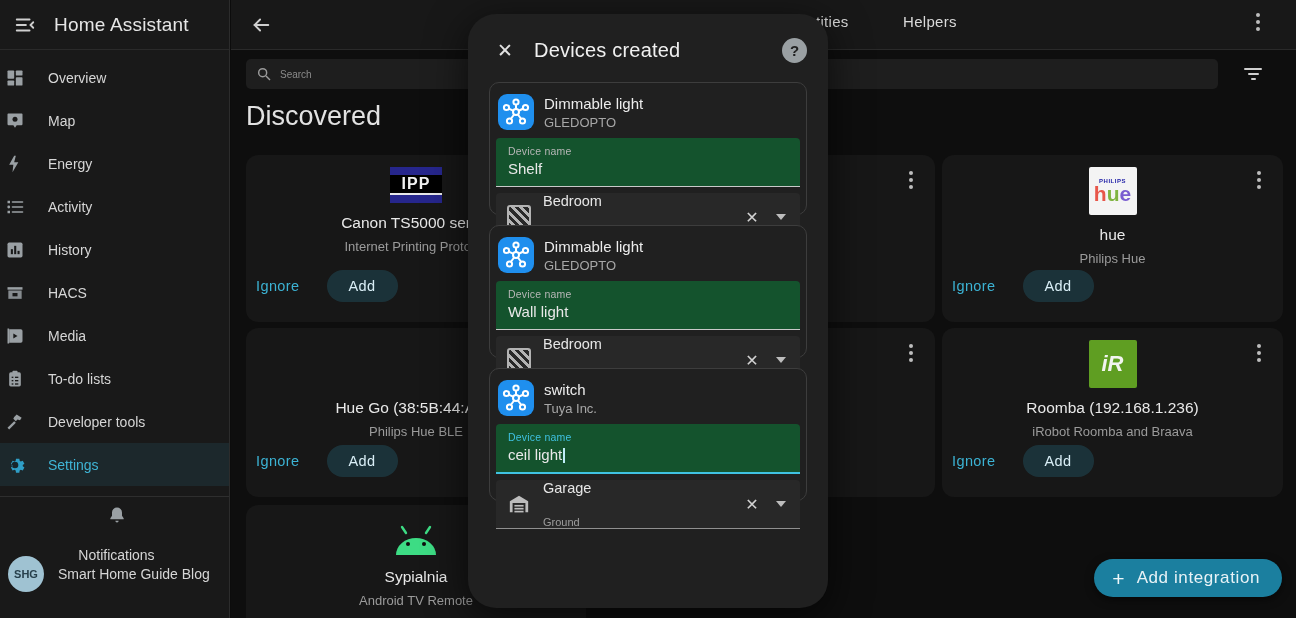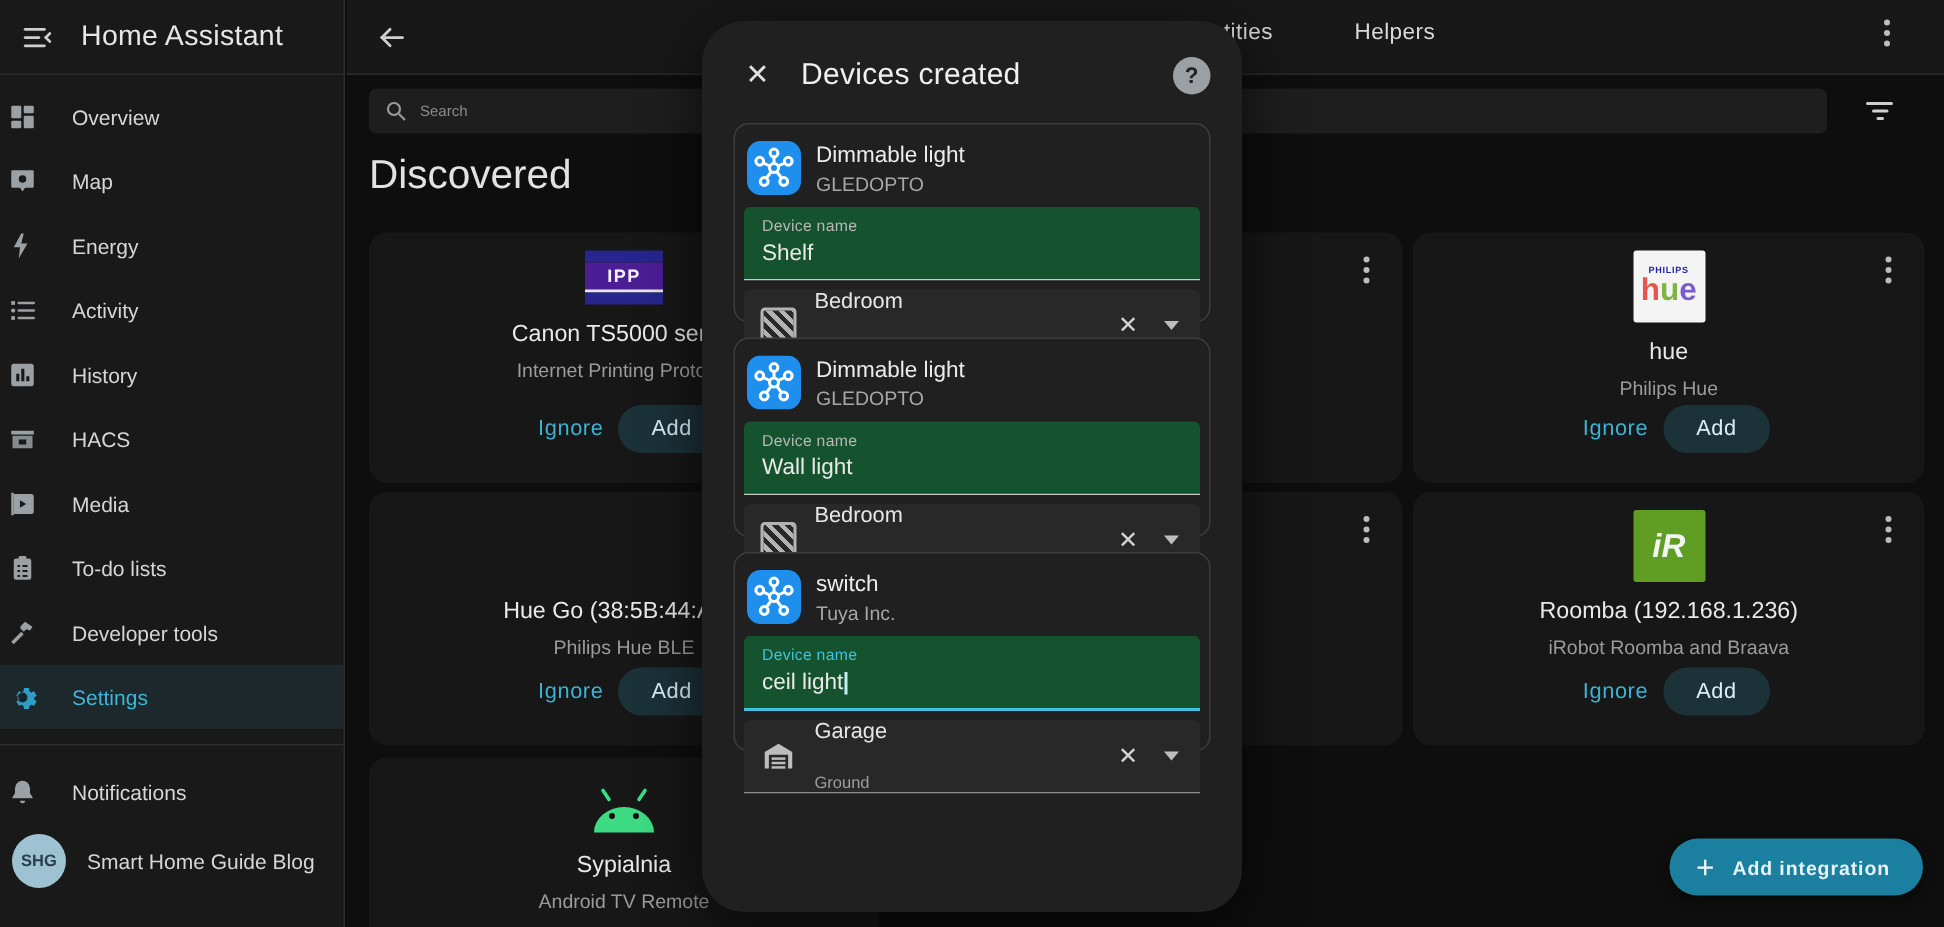--- a/index.html
+++ b/index.html
@@ -39,38 +39,38 @@
   .filter-btn i { display:block; height:2px; background:#cfcfcf; border-radius:1px; }
   .filter-btn i:nth-child(1){width:18px;} .filter-btn i:nth-child(2){width:11px;} .filter-btn i:nth-child(3){width:5px;}
 
   .section-title { position:absolute; left:15px; top:101px; font-size:27px; font-weight:400; color:#e2e2e2; }
 
   
   .card { position:absolute; background:#171717; border-radius:12px; display:flex; flex-direction:column; align-items:center; }
   .card .kebab { position:absolute; right:14px; top:14px; }
   .card-title { font-size:15.5px; color:#e9e9e9; margin-top:11px; white-space:nowrap; }
   .card-sub { font-size:13px; color:#9b9b9b; margin-top:7px; white-space:nowrap; }
-  .card-actions { position:absolute; bottom:20px; left:0; right:0; display:flex; justify-content:center; align-items:center; gap:0; }
+  .card-actions { position:absolute; bottom:20px; left:0; right:0; display:flex; align-items:center; gap:17px; }
   .ignore-btn { color:#3cb3d4; font-size:14.5px; font-weight:500; letter-spacing:.4px; padding:6px 10px; cursor:pointer; }
   .add-btn { color:#d9eef6; font-size:14.5px; font-weight:500; letter-spacing:.4px; background:rgba(44,150,180,0.22); border-radius:19px; padding:8px 22px; cursor:pointer; }
 
   .logo-ipp { margin-top:12px; width:52px; height:36px; display:flex; flex-direction:column; }
   .logo-ipp .bar { height:8px; background:#26268c; }
-  .logo-ipp .mid { flex:1; background:#4c1d95; color:#f2f2f2; font-size:12px; font-weight:bold; letter-spacing:1px; display:flex; align-items:center; justify-content:center; border-bottom:2px solid #e8e8e8; }
+  .logo-ipp .mid { flex:1; background:#000000; color:#f2f2f2; font-size:16px; font-weight:bold; letter-spacing:1px; display:flex; align-items:center; justify-content:center; border-bottom:2px solid #e8e8e8; }
   .logo-hue { margin-top:12px; width:48px; height:48px; background:#f4f4f4; border-radius:2px; display:flex; flex-direction:column; align-items:center; justify-content:center; }
   .logo-hue .brand { font-size:6px; font-weight:bold; color:#2222a8; letter-spacing:.5px; }
   .logo-hue .word { font-size:21px; font-weight:bold; line-height:20px; }
   .logo-irobot { margin-top:12px; width:48px; height:48px; background:#5f9e22; border-radius:2px; color:#f2f4ef; font-weight:800; font-size:22px; font-style:italic; display:flex; align-items:center; justify-content:center; }
   .logo-android { margin-top:20px; }
   .spacer-logo { height:48px; margin-top:12px; }
 
   
   .fab { position:absolute; right:14px; bottom:21px; height:38px; background:#1b7f9f; border-radius:19px; display:flex; align-items:center; gap:12px; padding:0 22px 0 18px; cursor:pointer; box-shadow:0 3px 8px rgba(0,0,0,.5); }
   .fab .plus { color:#eef6f9; font-size:21px; font-weight:400; line-height:1; }
-  .fab .fab-label { color:#e8f2f6; font-size:13px; font-weight:700; letter-spacing:.6px; }
+  .fab .fab-label { color:#e8f2f6; font-size:17px; font-weight:400; letter-spacing:.6px; }
 
   
   .dialog { position:absolute; left:468px; top:14px; width:360px; height:594px; background:#202020; border-radius:28px; z-index:5; box-shadow:0 10px 40px rgba(0,0,0,.65); padding:18px 21px 0 21px; }
   .dialog-header { display:flex; align-items:center; height:36px; margin-bottom:14px; }
   .close-btn { width:28px; height:28px; color:#e2e2e2; font-size:19px; display:flex; align-items:center; justify-content:center; cursor:pointer; margin-left:2px; }
   .dialog-title { font-size:20px; font-weight:500; color:#f0f0f0; margin-left:15px; letter-spacing:.2px; }
   .help-btn { margin-left:auto; width:25px; height:25px; border-radius:50%; background:#9aa0a3; color:#202020; font-size:15px; font-weight:bold; display:flex; align-items:center; justify-content:center; cursor:pointer; }
 
   .entries { display:flex; flex-direction:column; gap:10px; }
   .entry { border:1px solid #3d3d3d; border-radius:10px; padding:7px 6px 0 6px; height:133px; background:#202020; }
@@ -226,21 +226,21 @@
               <path d="M12 8a4 4 0 1 0 0 8 4 4 0 0 0 0-8zm9.4 5.6-.1-1.6 2-1.5-2-3.5-2.4.9-1.3-1-.4-2.5h-4l-.4 2.5-1.3 1-2.4-.9-2 3.5 2 1.5v1.6l-2 1.5 2 3.5 2.4-.9 1.3 1 .4 2.5h4l.4-2.5 1.3-1 2.4.9 2-3.5z" fill-rule="evenodd"></path>
               <circle cx="12" cy="12" r="3" fill="#16252c"></circle>
             </svg>
           </span>
         <span>Settings</span>
       </div>
     </div>
 
     <div class="sidebar-divider"></div>
 
-    <div class="nav-item" style="height:46px;">
+    <div class="nav-item" style="height:46px;flex-direction:column;">
       <span class="ic">
           <svg width="20" height="20" viewBox="0 0 24 24" fill="#9aa0a4">
             <path d="M12 3a6 6 0 0 0-6 6v4l-2 3v1h16v-1l-2-3V9a6 6 0 0 0-6-6z"></path>
             <path d="M10 19a2 2 0 0 0 4 0z"></path>
           </svg>
         </span>
       <span>Notifications</span>
     </div>
     <div class="profile-row">
       <span class="avatar">SHG</span>

